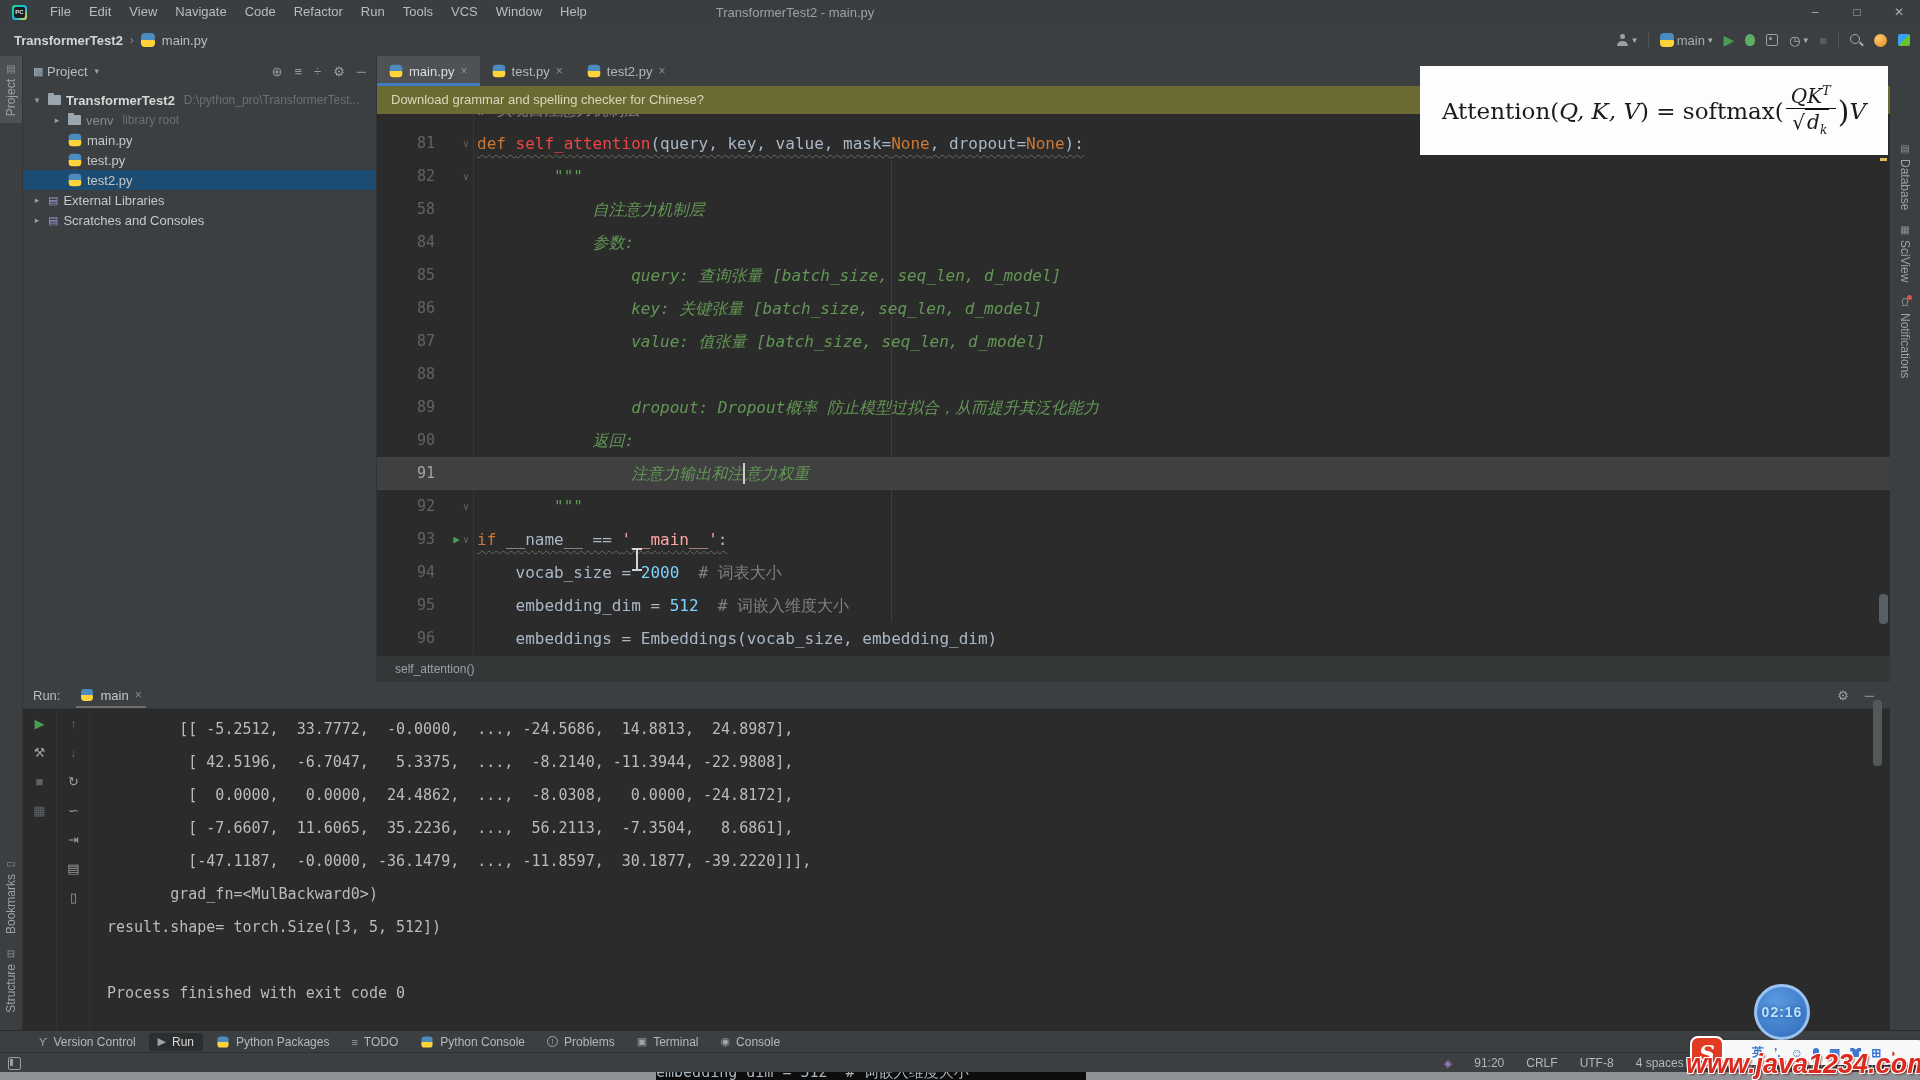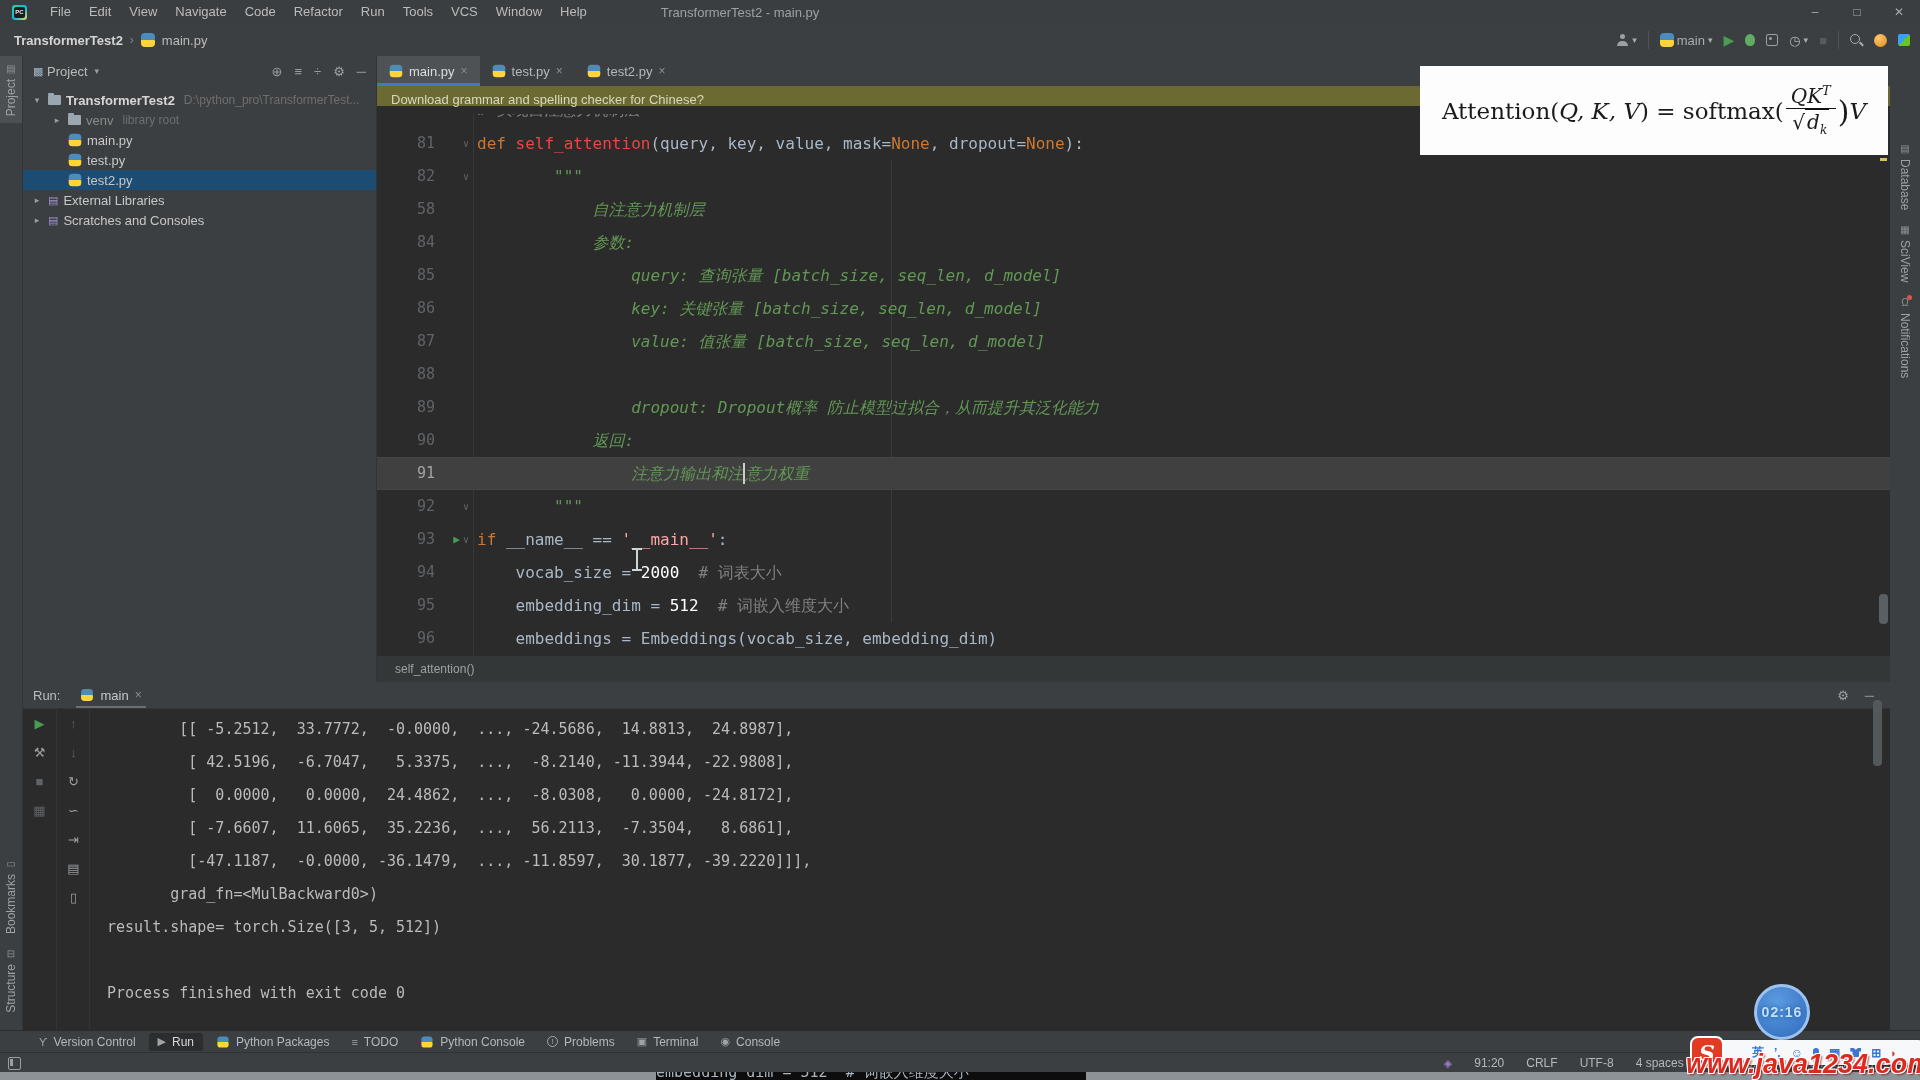--- a/index.html
+++ b/index.html
@@ -4,21 +4,21 @@
 <style>
   html,body{margin:0;padding:0;background:#1e1e1e}
   #app{position:relative;width:1920px;height:1080px;background:#2b2b2b;overflow:hidden;
        font-family:"Liberation Sans", sans-serif;color:#bbbbbb;-webkit-font-smoothing:antialiased}
   
   .titlebar{position:absolute;left:0;top:0;width:1920px;height:24px;background:#3b3e40;display:flex;align-items:center;border-bottom:1px solid #2f3133}
   .logo{width:15px;height:15px;margin-left:12px;border-radius:3px;background:linear-gradient(135deg,#20d997,#0fb5e8 55%,#f5df3d);display:flex;align-items:center;justify-content:center;flex:0 0 auto}
   .logo b{background:#1d1d1d;border-radius:2px;width:11px;height:11px;font-size:6px;line-height:11px;text-align:center;color:#e8e8e8;font-weight:bold}
   .menu{display:flex;margin-left:14px}
   .menu-item{padding:0 9px;font-size:13px;color:#bbbbbb;line-height:24px}
-  .win-title{margin-left:65px;font-size:13px;color:#9da1a4}
+  .win-title{margin-left:120px;font-size:13px;color:#9da1a4}
   .win-controls{position:absolute;right:0;top:0;height:24px;display:flex}
   .win-btn{width:42px;text-align:center;line-height:24px;font-size:12px;color:#a7abae}
   
   .toolbar2{position:absolute;left:0;top:24px;width:1920px;height:32px;background:#3c3f41;border-bottom:1px solid #2b2b2b}
   .crumbs{position:absolute;left:14px;top:0;height:32px;display:flex;align-items:center;gap:7px;font-size:13px}
   .crumb-proj{color:#d4d4d4;font-weight:bold}
   .crumb-sep{color:#808488;font-size:12px}
   .tb-right{position:absolute;right:10px;top:0;height:32px;display:flex;align-items:center;gap:11px}
   .tb-item{display:flex;align-items:center;gap:3px;font-size:13px;color:#a9adb0}
   .i-div{width:1px;height:18px;background:#505356}
@@ -61,41 +61,41 @@
   .t-label{color:#c7c7c7}
   .t-label.bold{font-weight:bold;color:#d6d6d6}
   .t-label.dim{color:#8a8a8a}
   .t-extra{color:#6e6e6e;margin-left:4px;font-size:12px}
   
   .editor{position:absolute;left:377px;top:56px;width:1513px;height:626px;background:#2b2b2b}
   .tabbar{position:absolute;left:0;top:0;right:0;height:30px;background:#3c3f41;display:flex;border-bottom:1px solid #323537}
   .tab{display:flex;align-items:center;gap:6px;padding:0 12px;font-size:13px;color:#b4b8bb}
   .tab .x{color:#8a8e91;font-size:12px}
   .tab.active{background:#4e5254;color:#dcdcdc;box-shadow:inset 0 -3px 0 #3d7dbf}
-  .banner{position:absolute;left:0;top:30px;right:0;height:20px;background:#6b6a33;color:#d9d7bb;font-size:13px;line-height:28px;padding-left:14px}
+  .banner{position:absolute;left:0;top:30px;right:0;height:28px;background:#6b6a33;color:#d9d7bb;font-size:13px;line-height:28px;padding-left:14px}
   .codearea{position:absolute;left:0;top:58px;right:0;bottom:26px;overflow:hidden}
   .partial80{position:absolute;left:100px;top:0;height:13px;overflow:hidden;font:16px "DejaVu Sans Mono", monospace;color:#808080}
   .partial80 span{position:relative;top:-14px}
   #code-lines{position:absolute;left:0;top:13px;right:0}
   .codeline{display:flex;height:33px;line-height:33px;font-family:"DejaVu Sans Mono", monospace;font-size:16px;white-space:pre}
   .lnum{width:58px;text-align:right;color:#606366;font-size:15px;flex:0 0 auto}
   .gicons{width:42px;flex:0 0 auto;display:flex;justify-content:flex-end;align-items:center;gap:3px;padding-right:8px;box-sizing:border-box}
   .gi{font-size:10px;color:#606366}
   .gi-run{color:#499c54;font-size:11px}
   .caret-line{background:#404040;box-shadow:inset 0 1px 0 #454545, inset 0 -1px 0 #454545}
   .caret-line .lnum{color:#a4a3a3}
   .t-k{color:#cc7832}
   .t-fn{color:#ef4444}
   .t-d{color:#a9b7c6}
   .t-doc{color:#629755;font-style:italic}
   .t-c{color:#808080}
-  .t-n{color:#ffffff}
+  .t-n{color:#7dd3fc}
   .t-s{color:#fca5a5}
   .t-caret{display:inline-block;width:2px;height:21px;background:#cccccc;vertical-align:-5px}
-  .wavy span{text-decoration-style:wavy;text-decoration-color:rgba(140,165,125,.5);text-decoration-thickness:1px;text-underline-offset:5px}
+  .wavy span{text-decoration:underline;text-decoration-style:wavy;text-decoration-color:rgba(140,165,125,.5);text-decoration-thickness:1px;text-underline-offset:5px}
   .gut-sep{position:absolute;left:96px;top:0;bottom:0;width:1px;background:#353738}
   .indent-guide{position:absolute;left:514px;top:46px;width:1px;height:462px;background:#3a3d3f}
   .crumbbar{position:absolute;left:0;bottom:0;right:0;height:26px;background:#343738;border-top:1px solid #2b2b2b;font-size:12px;color:#9da1a4;line-height:26px;padding-left:18px}
   .ibeam{position:absolute;left:255px;top:434px;width:10px;height:19px;border-top:2px solid #cfd6da;border-bottom:2px solid #cfd6da}
   .ibeam::before{content:"";position:absolute;left:4px;top:0;bottom:0;width:2px;background:#cfd6da}
   .vscroll-thumb{position:absolute;right:2px;top:480px;width:9px;height:30px;background:#595f63;border-radius:4px}
   .stripe-mark{position:absolute;right:3px;width:7px;height:3px;background:#d9bf56}
   
   .run-panel{position:absolute;left:23px;top:682px;width:1867px;height:348px;background:#2b2b2b}
   .run-header{position:absolute;left:0;top:0;right:0;height:26px;background:#3c3f41;border-bottom:1px solid #323537;display:flex;align-items:center;font-size:13px}

